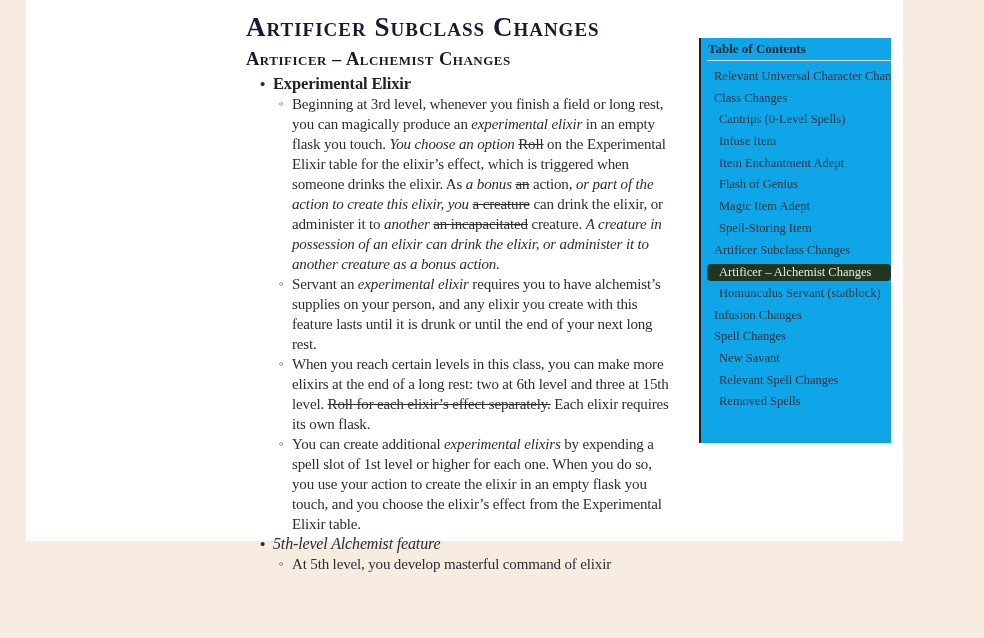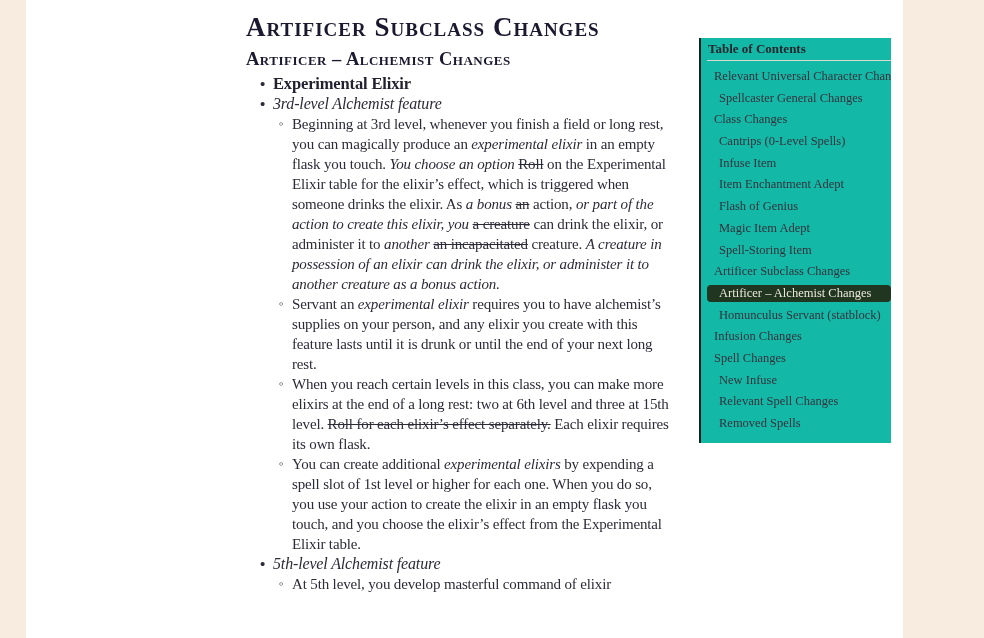--- a/index.html
+++ b/index.html
@@ -2,21 +2,21 @@
 <html><head>
 <meta charset="utf-8">
 <style>
   html,body{margin:0;padding:0;}
   body{
     width:984px;height:638px;overflow:hidden;position:relative;
     background:#f7ecdf;
     font-family:"Liberation Serif", serif;
   }
   .paper{
-    position:absolute;left:26px;top:0;width:877px;height:638px;
+    position:absolute;left:26px;top:0;width:877px;height:541px;
     background:#ffffff;
   }
   
   .doc{
     position:absolute;left:220px;top:0;width:436px;color:#2c2b38;
   }
   .doc h1{
     margin:12px 0 0;font-size:27px;line-height:30px;font-weight:bold;
     font-variant:small-caps;letter-spacing:1px;color:#1a1930;
   }
@@ -39,21 +39,21 @@
   .txt.feature{font-weight:bold;font-size:16.5px;color:#22212f;}
   .txt.note{font-style:italic;font-size:16px;}
   .seg-n{}
   .seg-i{font-style:italic;}
   .seg-ins{font-style:italic;font-weight:normal;}
   .seg-del{text-decoration:line-through;}
   
   .toc{
     position:absolute;left:673px;top:38px;width:192px;height:405px;
     box-sizing:border-box;border-left:2.5px solid #1f1f1f;
-    padding:2px 0 0 6px;background:#14b8a6;
+    padding:2px 0 0 6px;background:#0ea5e9;
   }
   .toc-title{
     font-size:13px;font-weight:bold;color:#26262e;line-height:15px;
     padding:1px 0 4px 1px;border-bottom:1px solid #dcd8d2;
   }
   .toc-list{display:block;margin-top:5px;}
   .toc-item{
     display:block;text-decoration:none;cursor:pointer;
     font-size:12.5px;color:#33323c;
     height:21.7px;line-height:21.7px;
@@ -69,46 +69,44 @@
 </head>
 <body>
 
 <div class="paper">
 
   <main class="doc">
     <h1>Artificer Subclass Changes</h1>
     <h2>Artificer – Alchemist Changes</h2>
     <ul class="feature-list" id="feature-list">
         <li class="l1"><span class="marker"></span><span class="txt feature">Experimental Elixir</span></li>
-        <li class="l1"><span class="marker"></span><span class="txt note">3rd-level Alchemist feature</span></li>
         <li class="l2"><span class="marker"></span><span class="txt para"><span class="seg-n">Beginning at 3rd level, whenever you finish a field or long rest, you can magically produce an </span><span class="seg-i">experimental elixir</span><span class="seg-n"> in an empty flask you touch. </span><span class="seg-ins">You choose an option</span><span class="seg-n"> </span><span class="seg-del">Roll</span><span class="seg-n"> on the Experimental Elixir table for the elixir’s effect, which is triggered when someone drinks the elixir. As </span><span class="seg-ins">a bonus</span><span class="seg-n"> </span><span class="seg-del">an</span><span class="seg-n"> action, </span><span class="seg-ins">or part of the action to create this elixir, you</span><span class="seg-n"> </span><span class="seg-del">a creature</span><span class="seg-n"> can drink the elixir, or administer it to </span><span class="seg-ins">another</span><span class="seg-n"> </span><span class="seg-del">an incapacitated</span><span class="seg-n"> creature. </span><span class="seg-ins">A creature in possession of an elixir can drink the elixir, or administer it to another creature as a bonus action.</span></span></li>
         <li class="l2"><span class="marker"></span><span class="txt para"><span class="seg-n">Servant an </span><span class="seg-i">experimental elixir</span><span class="seg-n"> requires you to have alchemist’s supplies on your person, and any elixir you create with this feature lasts until it is drunk or until the end of your next long rest.</span></span></li>
         <li class="l2"><span class="marker"></span><span class="txt para"><span class="seg-n">When you reach certain levels in this class, you can make more elixirs at the end of a long rest: two at 6th level and three at 15th level. </span><span class="seg-del">Roll for each elixir’s effect separately.</span><span class="seg-n"> Each elixir requires its own flask.</span></span></li>
         <li class="l2"><span class="marker"></span><span class="txt para"><span class="seg-n">You can create additional </span><span class="seg-i">experimental elixirs</span><span class="seg-n"> by expending a spell slot of 1st level or higher for each one. When you do so, you use your action to create the elixir in an empty flask you touch, and you choose the elixir’s effect from the Experimental Elixir table.</span></span></li>
         <li class="l1"><span class="marker"></span><span class="txt note">5th-level Alchemist feature</span></li>
         <li class="l2"><span class="marker"></span><span class="txt para"><span class="seg-n">At 5th level, you develop masterful command of elixir</span></span></li>
       </ul>
   </main>
 
   <aside class="toc">
     <div class="toc-title">Table of Contents</div>
     <nav class="toc-list" id="toc-list">
         <a href="#" class="toc-item lvl1">Relevant Universal Character Changes</a>
-        <a href="#" class="toc-item lvl2">Spellcaster General Changes</a>
         <a href="#" class="toc-item lvl1">Class Changes</a>
         <a href="#" class="toc-item lvl2">Cantrips (0-Level Spells)</a>
         <a href="#" class="toc-item lvl2">Infuse Item</a>
         <a href="#" class="toc-item lvl2">Item Enchantment Adept</a>
         <a href="#" class="toc-item lvl2">Flash of Genius</a>
         <a href="#" class="toc-item lvl2">Magic Item Adept</a>
         <a href="#" class="toc-item lvl2">Spell-Storing Item</a>
         <a href="#" class="toc-item lvl1">Artificer Subclass Changes</a>
         <a href="#" class="toc-item lvl2 active">Artificer – Alchemist Changes</a>
         <a href="#" class="toc-item lvl2">Homunculus Servant (statblock)</a>
         <a href="#" class="toc-item lvl1">Infusion Changes</a>
         <a href="#" class="toc-item lvl1">Spell Changes</a>
-        <a href="#" class="toc-item lvl2">New Infuse</a>
+        <a href="#" class="toc-item lvl2">New Savant</a>
         <a href="#" class="toc-item lvl2">Relevant Spell Changes</a>
         <a href="#" class="toc-item lvl2">Removed Spells</a>
       </nav>
   </aside>
 
 </div>
 
 </body></html>

